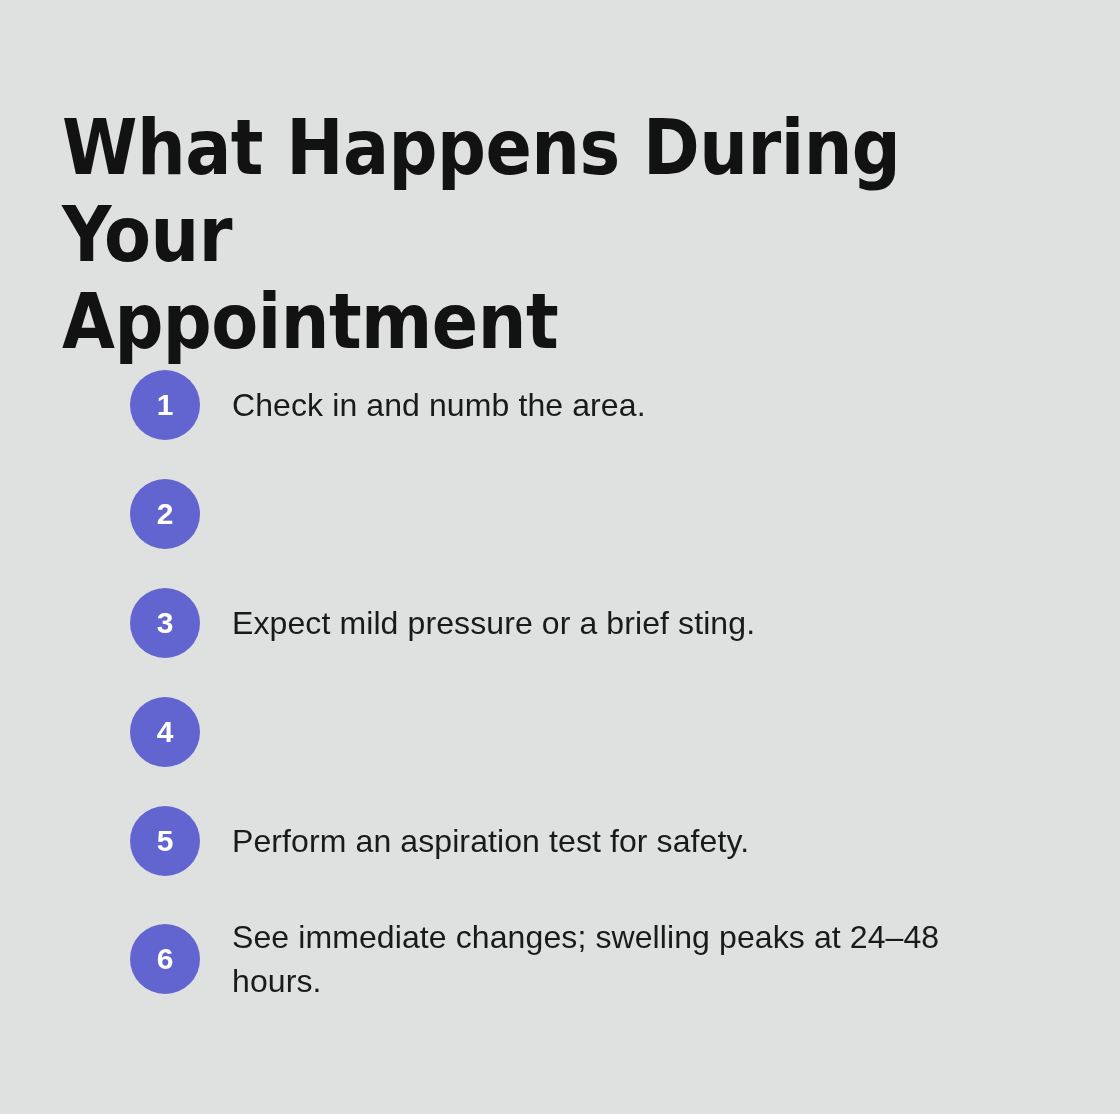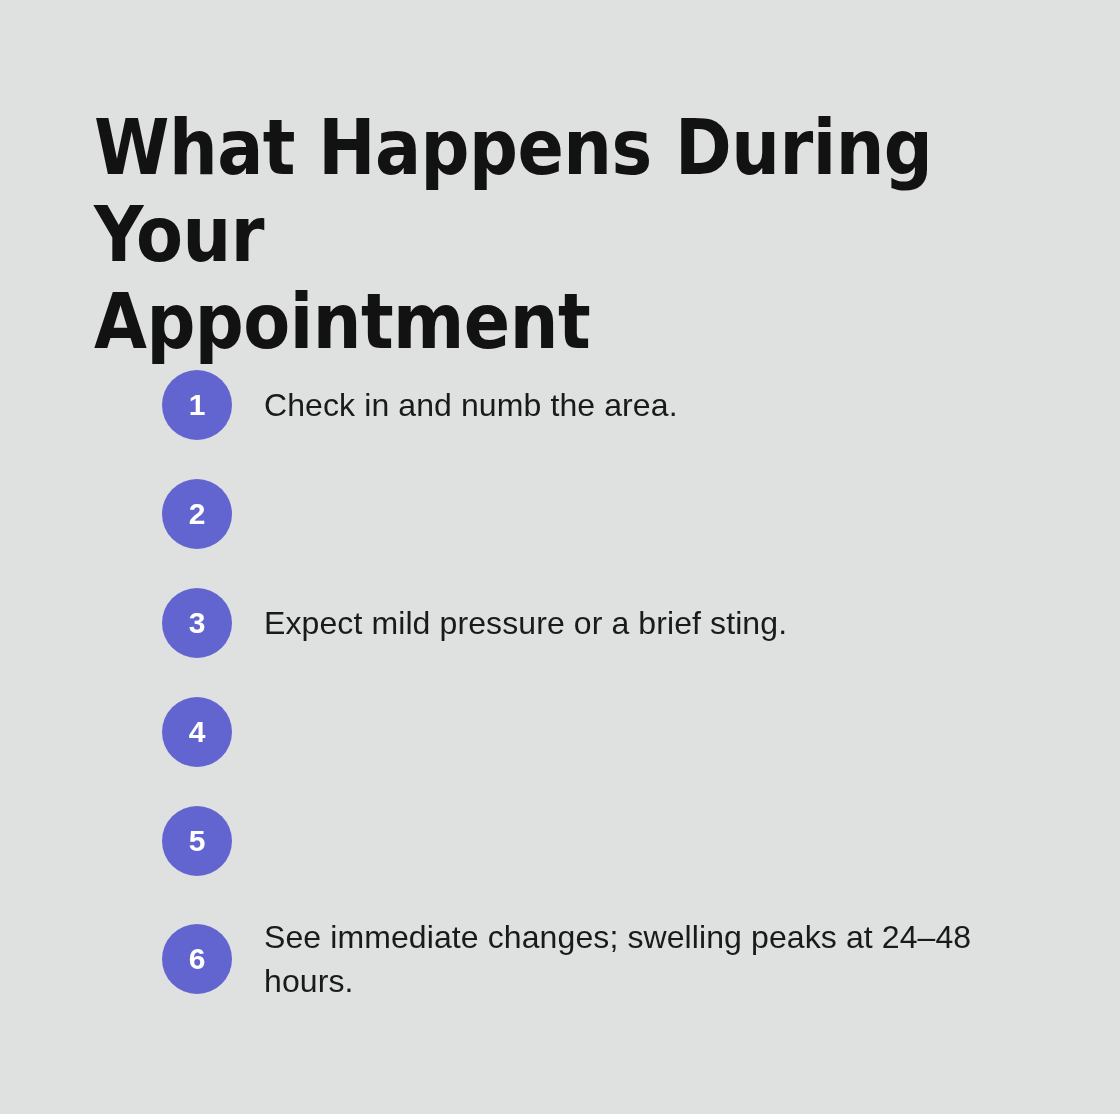--- a/index.html
+++ b/index.html
@@ -15,21 +15,20 @@
     -webkit-font-smoothing: antialiased;
     overflow: hidden;
   }
 
   .infographic {
     position: relative;
     width: 1084px;
     height: 1114px;
     box-sizing: border-box;
     background: #dfe0e0;
-    margin-left: 32px;
   }
 
   
   .title-block {
     position: absolute;
     left: 62px;
     top: 104px;
     width: 940px;
   }
   .page-title {
@@ -117,20 +116,21 @@
       <div class="step-badge">3</div>
       <div class="step-text">Expect mild pressure or a brief sting.</div>
     </li>
 
     <li class="step-item">
       <div class="step-badge">4</div>
     </li>
 
     <li class="step-item">
       <div class="step-badge">5</div>
+      <div class="step-text">Perform an aspiration test for safety.</div>
     </li>
 
     <li class="step-item">
       <div class="step-badge">6</div>
       <div class="step-text">See immediate changes; swelling peaks at 24–48 hours.</div>
     </li>
 
   </ol>
 </div>
 

